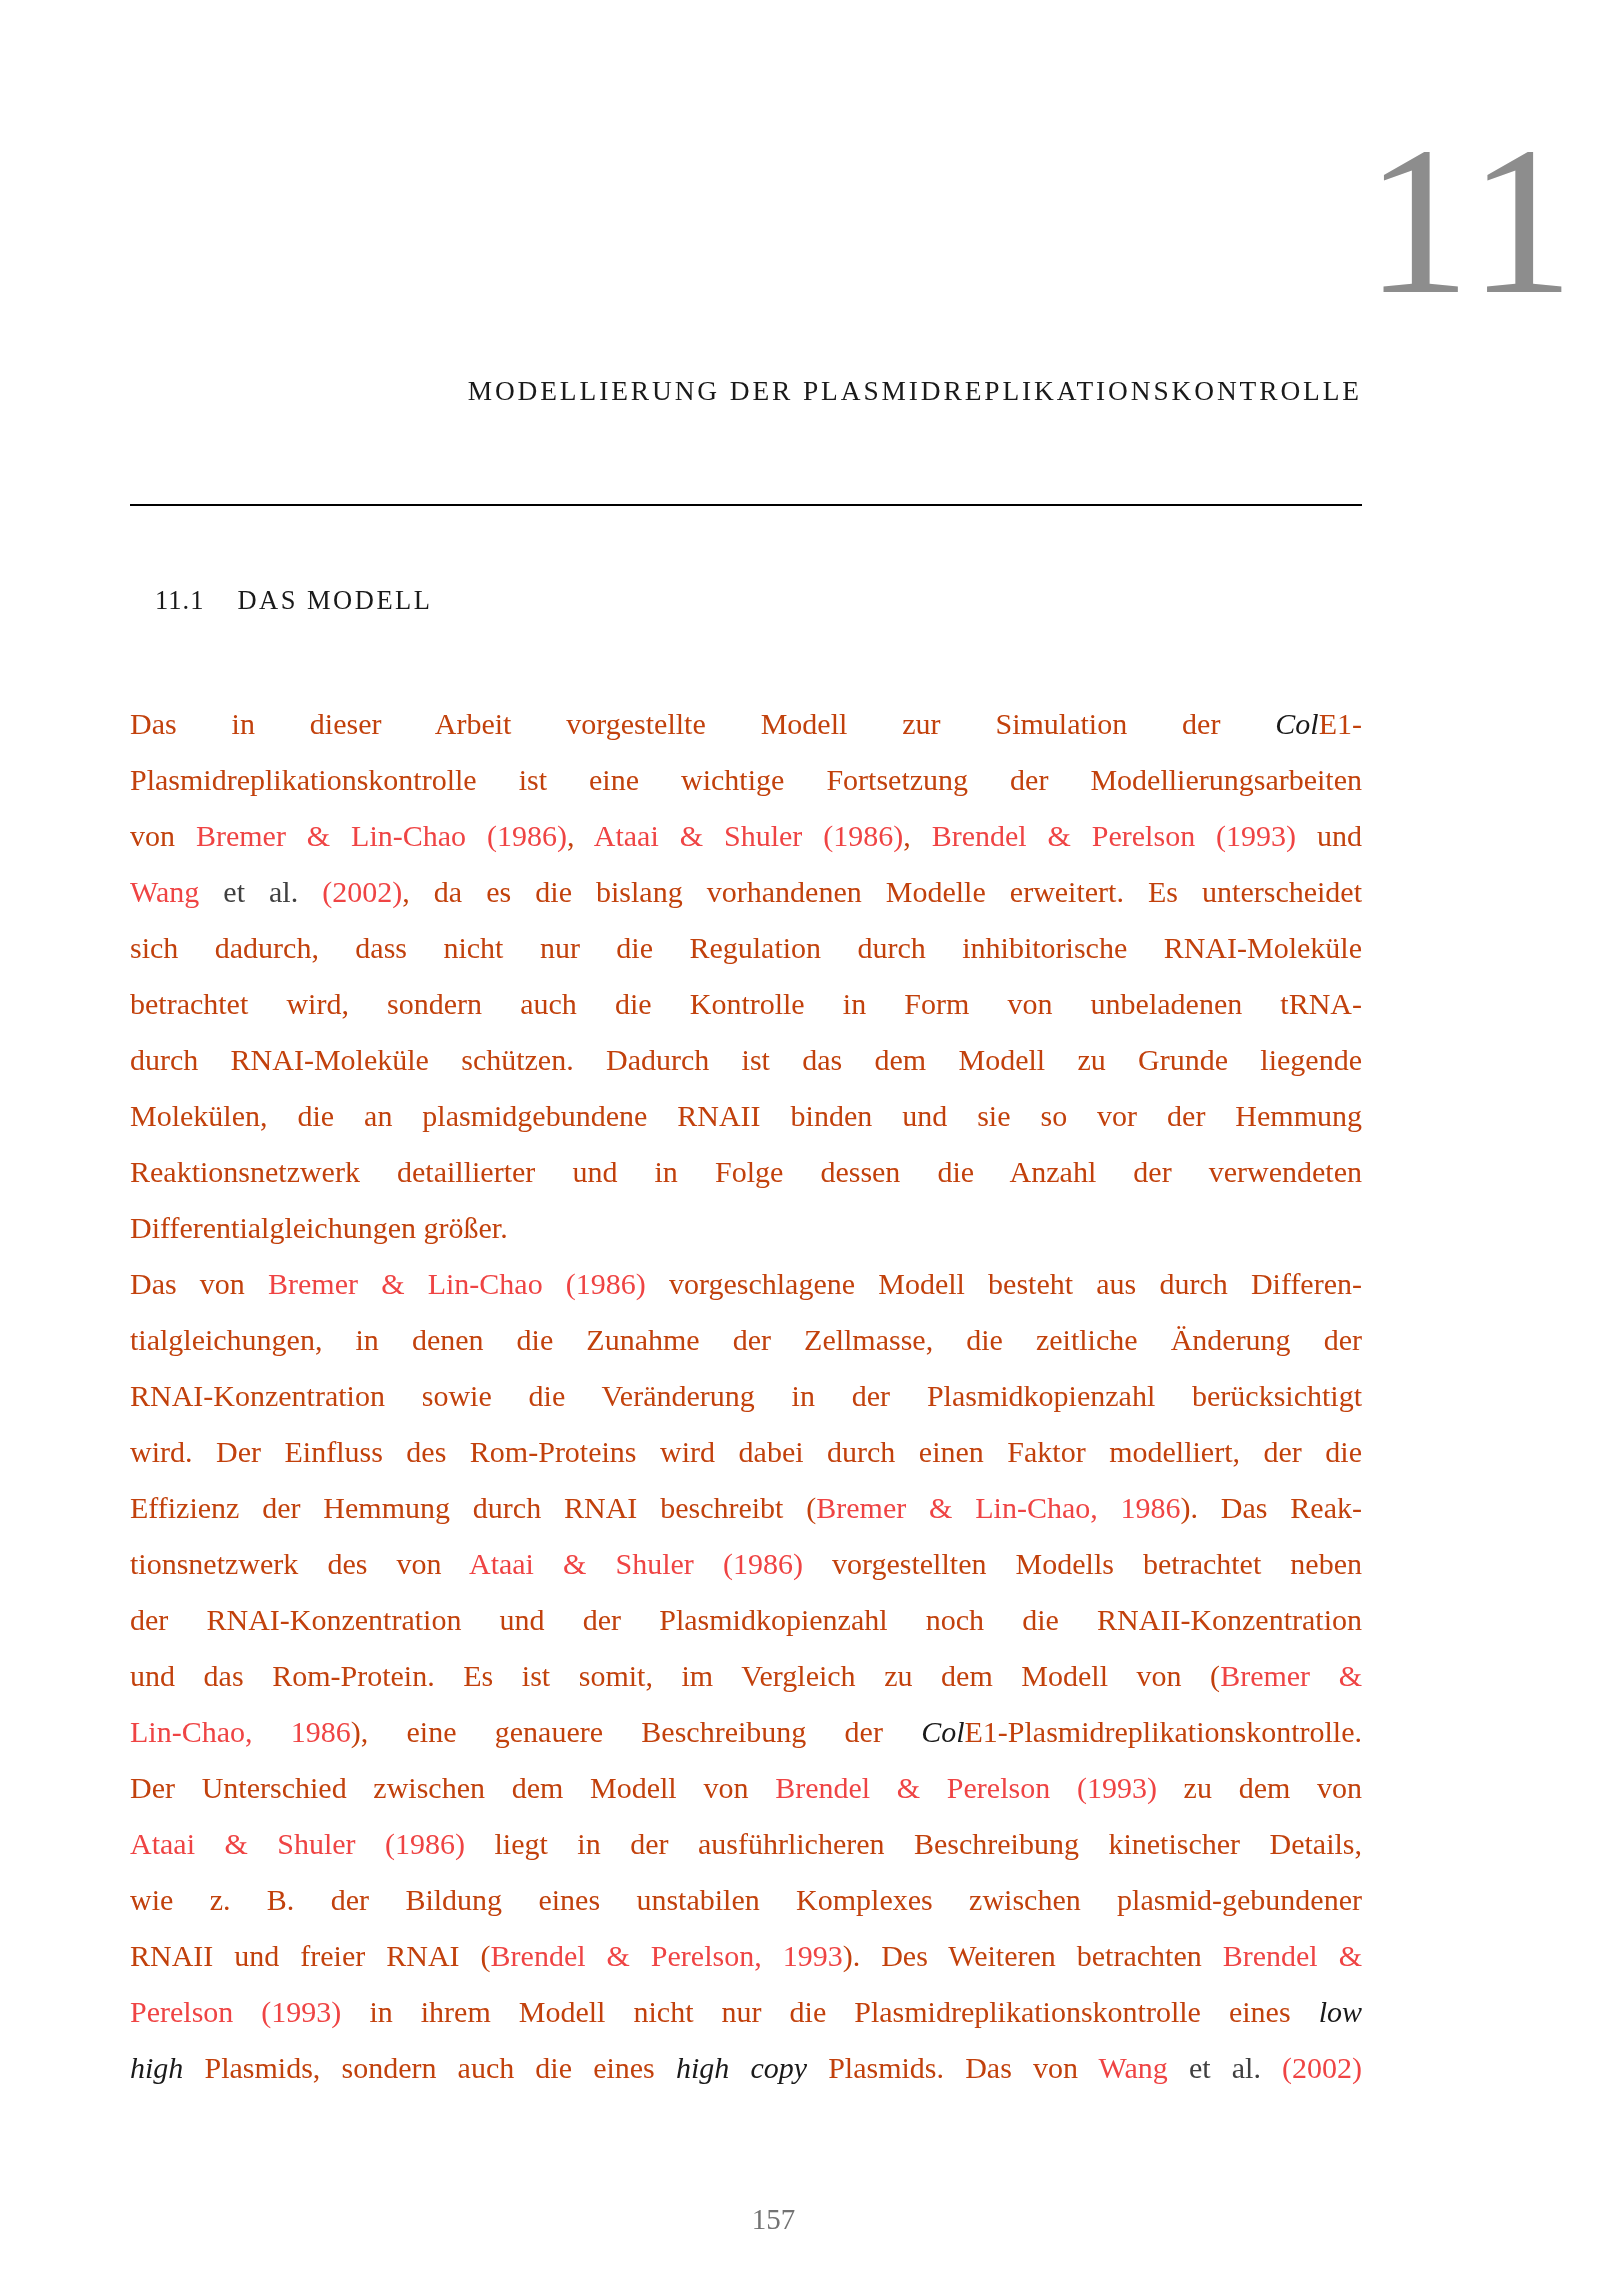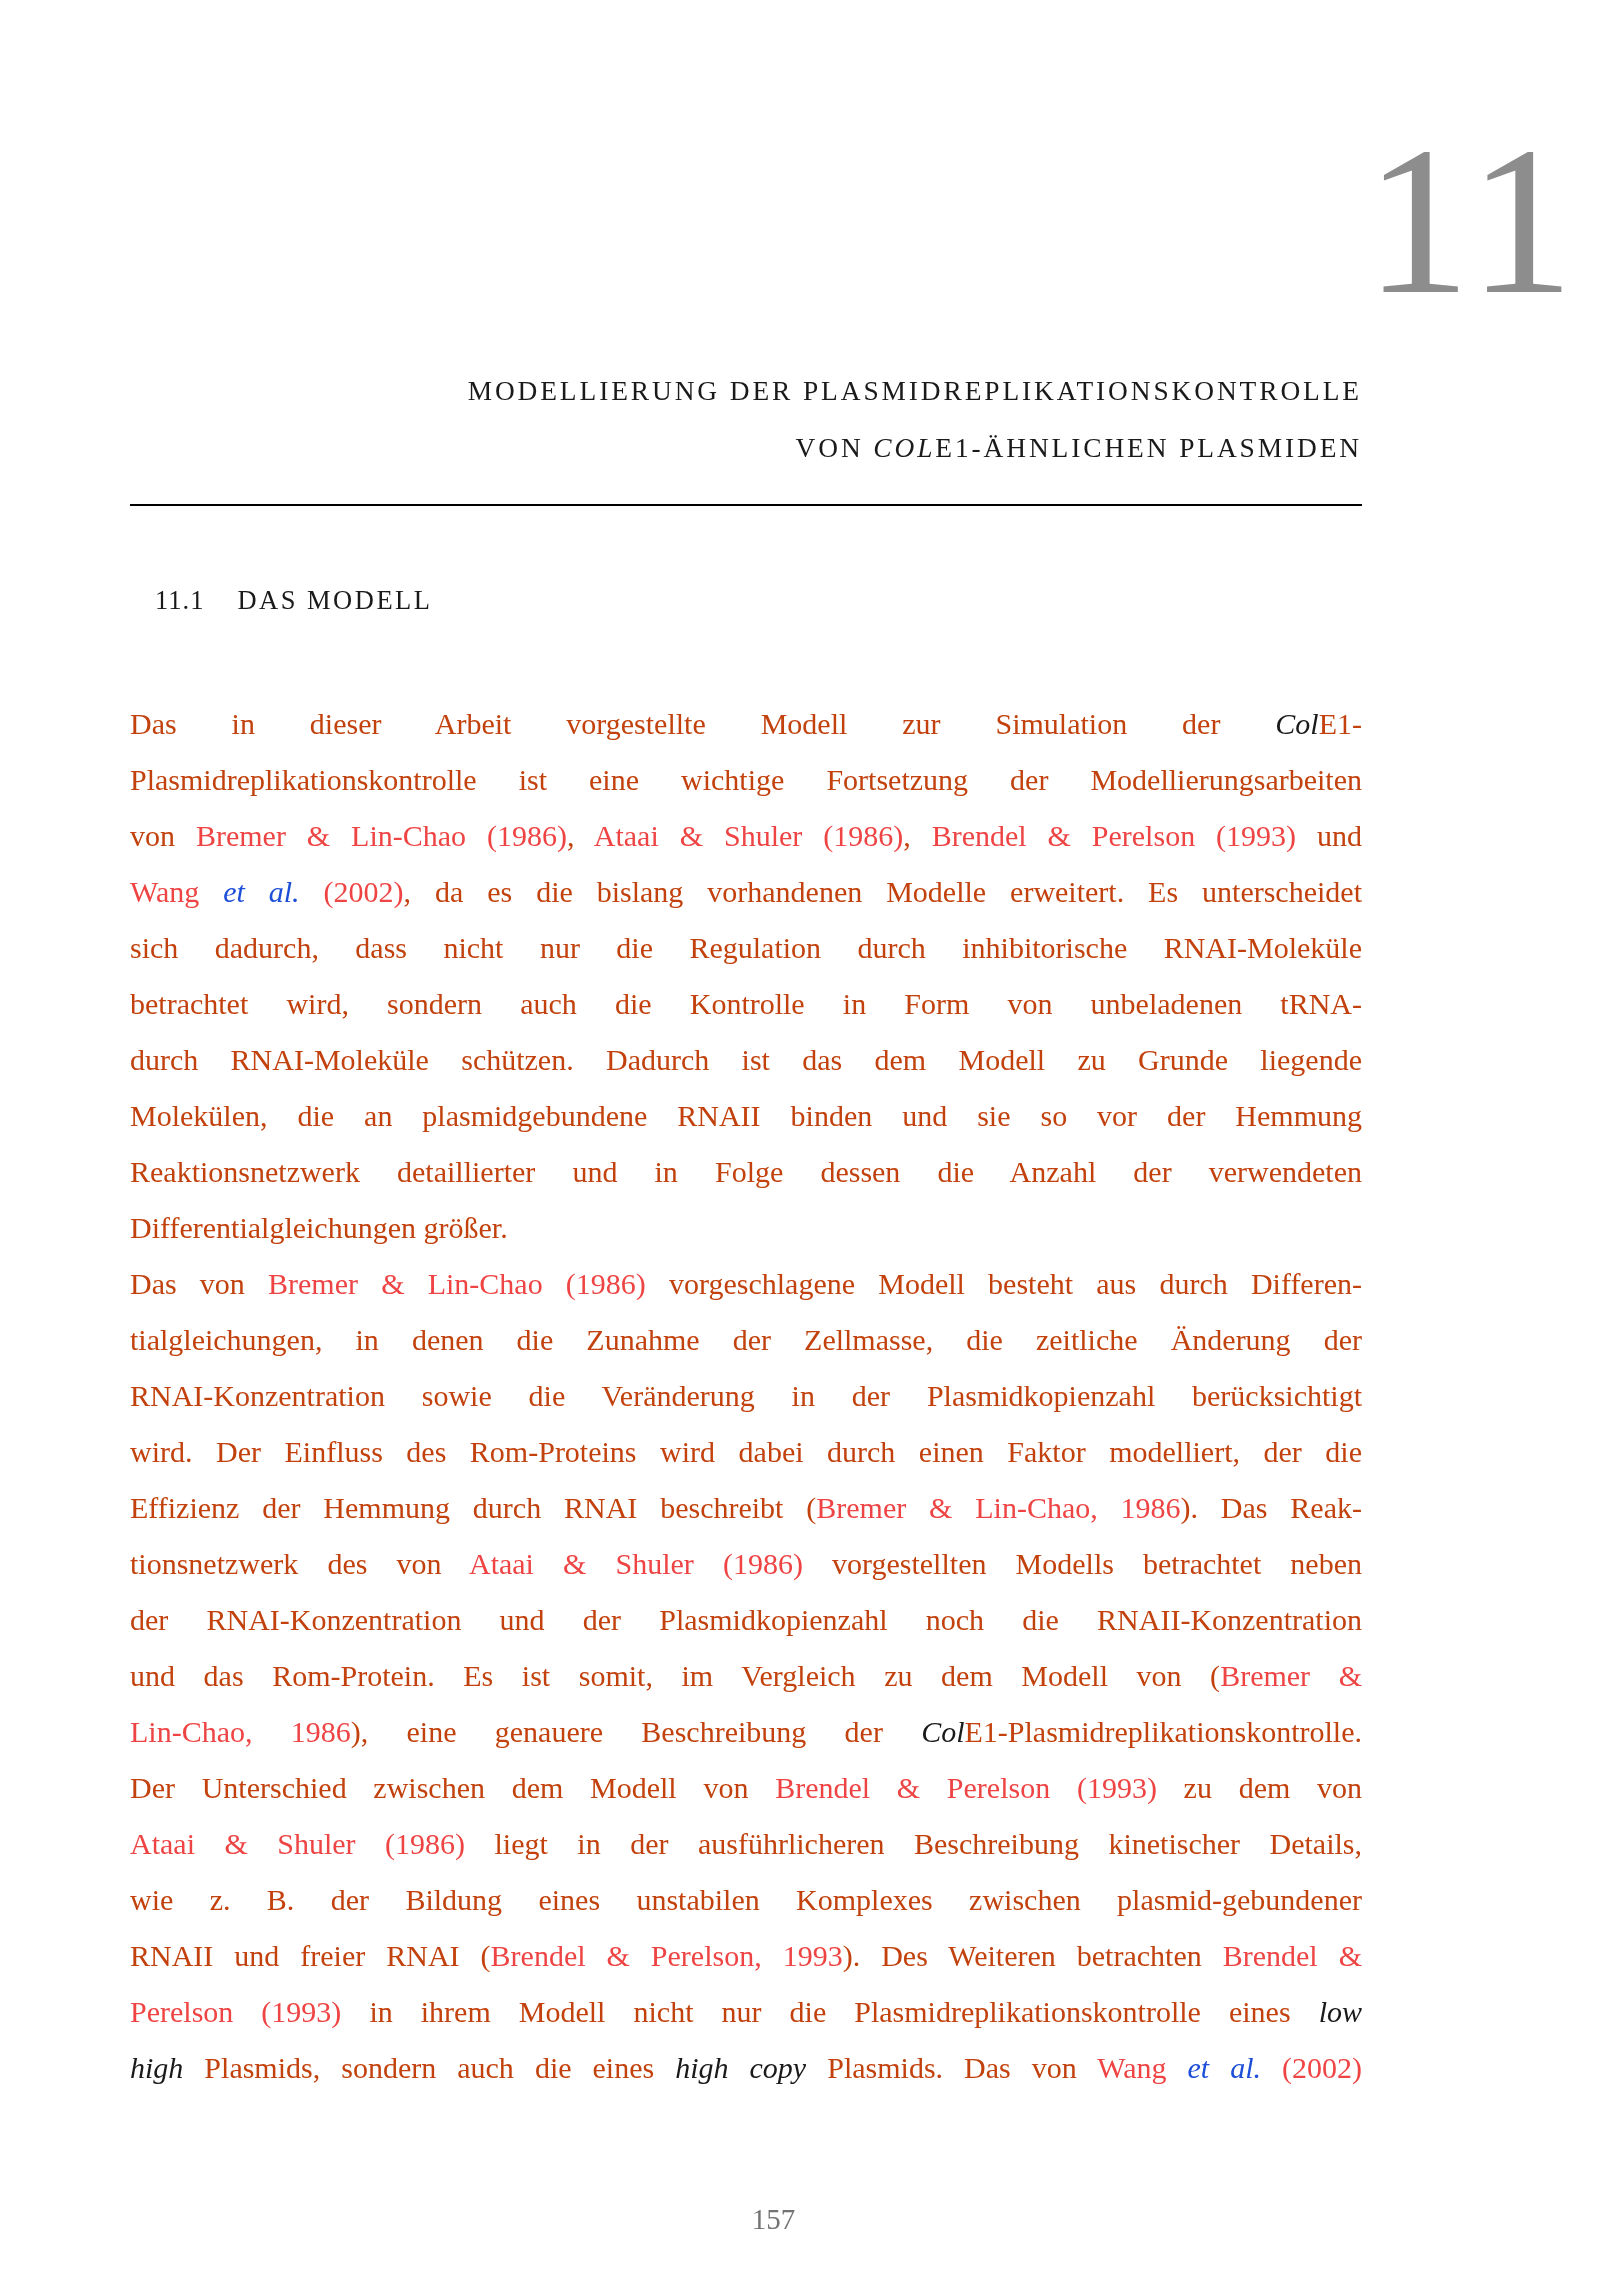--- a/index.html
+++ b/index.html
@@ -52,39 +52,38 @@
   }
   .line {
     height: 56px; line-height: 56px;
     white-space: normal;
   }
   .jline { text-align: justify; text-align-last: justify; }
   .lline { text-align: left; text-align-last: left; }
   .seg-n { color: #c2410c; }
   .seg-c { color: #ef4444; }
   .seg-i { font-style: italic; color: #1a1a1a; }
-  .seg-ic { font-style: italic; color: #1d4ed8; }
+  .seg-ic { color: #404040; }
   .page-number {
     position: absolute;
     left: 130px; top: 2203px;
     width: 1232px;
     text-align: center;
     text-indent: 55px;
     font-size: 29px;
     color: #737373;
   }
 </style>
 </head>
 <body>
 
 <div class="chapter-number">11</div>
 
 <div class="chapter-title">
   <div>MODELLIERUNG DER PLASMIDREPLIKATIONSKONTROLLE</div>
-  <div><span>VON </span><span class="it">COL</span><span>E1-ÄHNLICHEN PLASMIDEN</span></div>
 </div>
 
 <div class="title-rule"></div>
 
 <div class="section-heading">
   <span class="sec-num">11.1</span><span>DAS MODELL</span>
 </div>
 
 <div class="body-text">
     <div>

